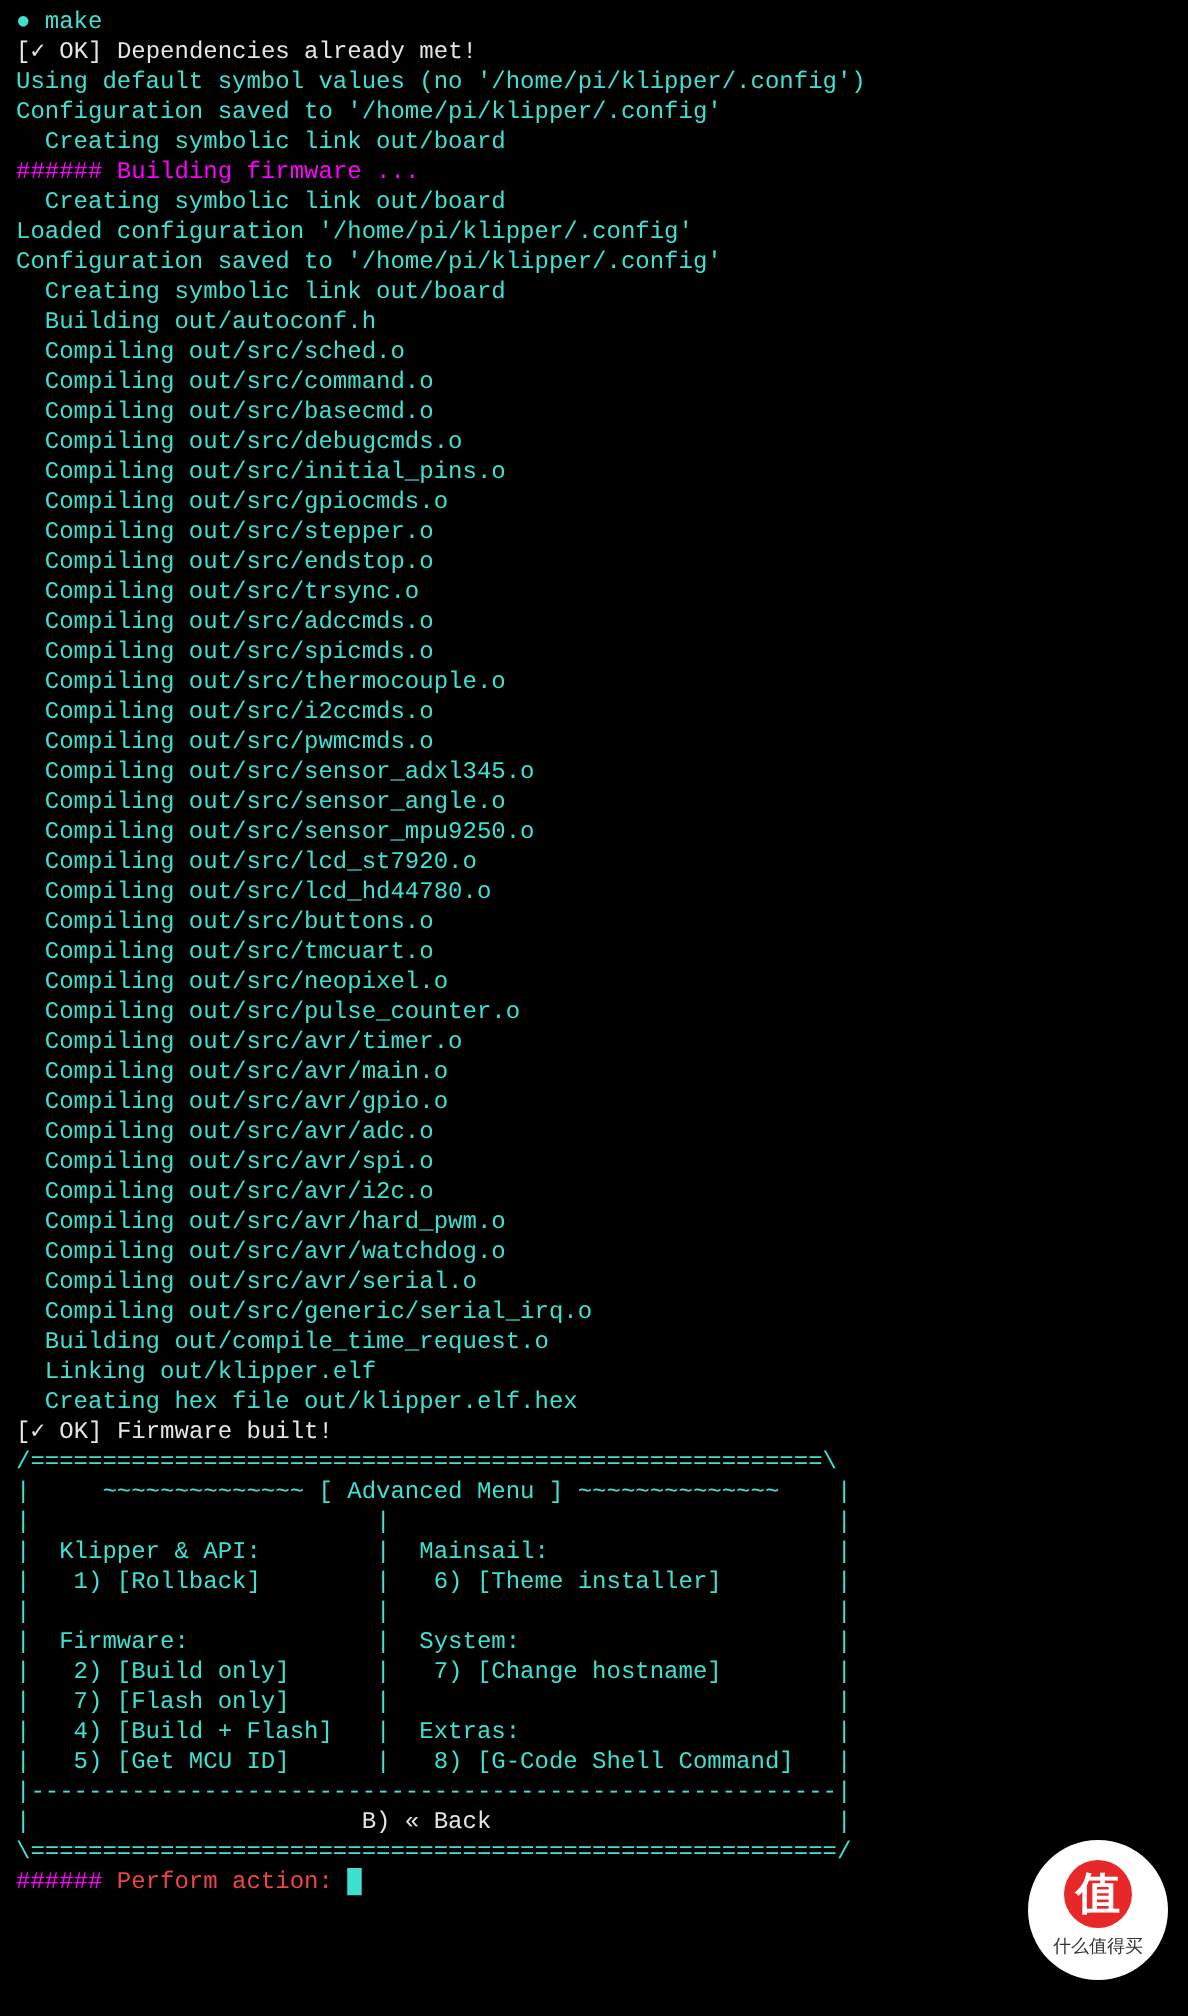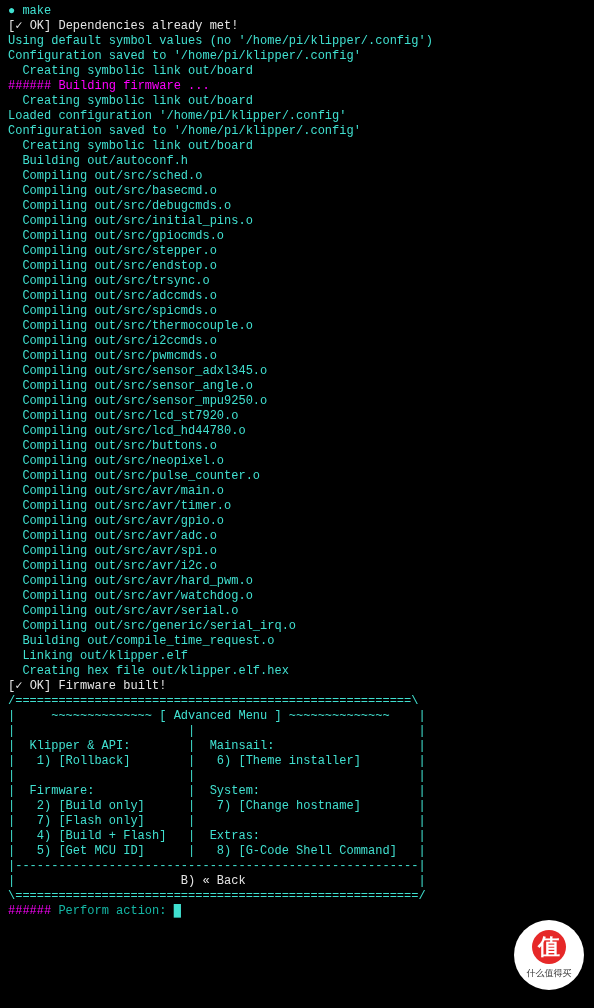--- a/index.html
+++ b/index.html
@@ -12,21 +12,21 @@
     padding: 4px 8px;
     width: 594px;
     height: 1008px;
     overflow: hidden;
     position: relative;
   }
   .line { white-space: pre; }
   .cyan { color: #40e0d0; }
   .green { color: #e5e5e5; }
   .magenta { color: #ff00ff; }
-  .yellow { color: #14b8a6; margin-top: 36px; }
+  .yellow { color: #ef4444; margin-top: 36px; }
   .bullet { color: #40e0d0; }
   .watermark {
     position: absolute;
     bottom: 18px;
     right: 10px;
     width: 70px;
     height: 70px;
     background: #fff;
     border-radius: 50%;
     display: flex;
@@ -67,42 +67,44 @@
     <div class="line cyan"></div>
   </div>
 <div class="line"><span class="magenta">######</span> <span class="magenta">Building firmware ...</span></div>
 <div id="build-lines">
     <div class="line cyan">  Creating symbolic link out/board</div>
     <div class="line cyan">Loaded configuration '/home/pi/klipper/.config'</div>
     <div class="line cyan">Configuration saved to '/home/pi/klipper/.config'</div>
     <div class="line cyan">  Creating symbolic link out/board</div>
     <div class="line cyan">  Building out/autoconf.h</div>
     <div class="line cyan">  Compiling out/src/sched.o</div>
+    <div class="line cyan">  Compiling out/src/command.o</div>
     <div class="line cyan">  Compiling out/src/basecmd.o</div>
     <div class="line cyan">  Compiling out/src/debugcmds.o</div>
     <div class="line cyan">  Compiling out/src/initial_pins.o</div>
     <div class="line cyan">  Compiling out/src/gpiocmds.o</div>
     <div class="line cyan">  Compiling out/src/stepper.o</div>
     <div class="line cyan">  Compiling out/src/endstop.o</div>
     <div class="line cyan">  Compiling out/src/trsync.o</div>
     <div class="line cyan">  Compiling out/src/adccmds.o</div>
     <div class="line cyan">  Compiling out/src/spicmds.o</div>
     <div class="line cyan">  Compiling out/src/thermocouple.o</div>
     <div class="line cyan">  Compiling out/src/i2ccmds.o</div>
     <div class="line cyan">  Compiling out/src/pwmcmds.o</div>
     <div class="line cyan">  Compiling out/src/sensor_adxl345.o</div>
     <div class="line cyan">  Compiling out/src/sensor_angle.o</div>
     <div class="line cyan">  Compiling out/src/sensor_mpu9250.o</div>
     <div class="line cyan">  Compiling out/src/lcd_st7920.o</div>
     <div class="line cyan">  Compiling out/src/lcd_hd44780.o</div>
     <div class="line cyan">  Compiling out/src/buttons.o</div>
+    <div class="line cyan">  Compiling out/src/tmcuart.o</div>
     <div class="line cyan">  Compiling out/src/neopixel.o</div>
     <div class="line cyan">  Compiling out/src/pulse_counter.o</div>
+    <div class="line cyan">  Compiling out/src/avr/timer.o</div>
     <div class="line cyan">  Compiling out/src/avr/main.o</div>
-    <div class="line cyan">  Compiling out/src/avr/timer.o</div>
     <div class="line cyan">  Compiling out/src/avr/gpio.o</div>
     <div class="line cyan">  Compiling out/src/avr/adc.o</div>
     <div class="line cyan">  Compiling out/src/avr/spi.o</div>
     <div class="line cyan">  Compiling out/src/avr/i2c.o</div>
     <div class="line cyan">  Compiling out/src/avr/hard_pwm.o</div>
     <div class="line cyan">  Compiling out/src/avr/watchdog.o</div>
     <div class="line cyan">  Compiling out/src/avr/serial.o</div>
     <div class="line cyan">  Compiling out/src/generic/serial_irq.o</div>
     <div class="line cyan">  Building out/compile_time_request.o</div>
     <div class="line cyan">  Linking out/klipper.elf</div>

